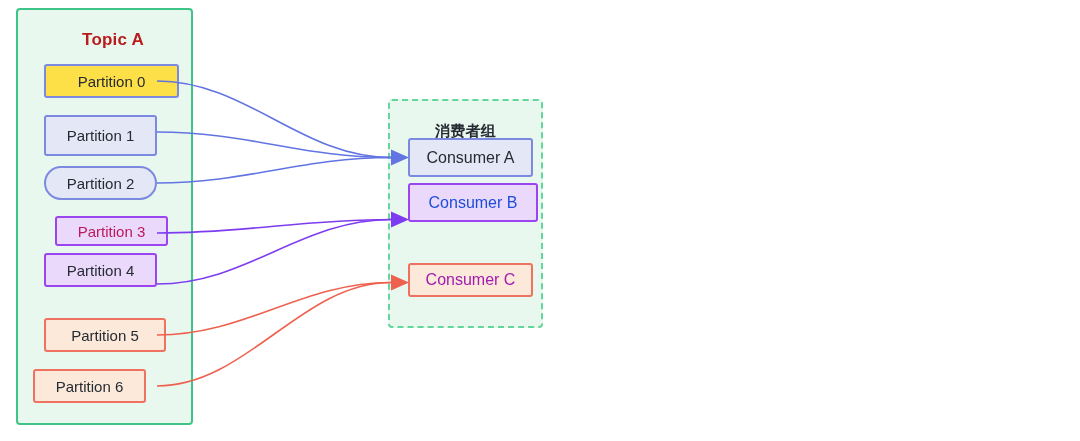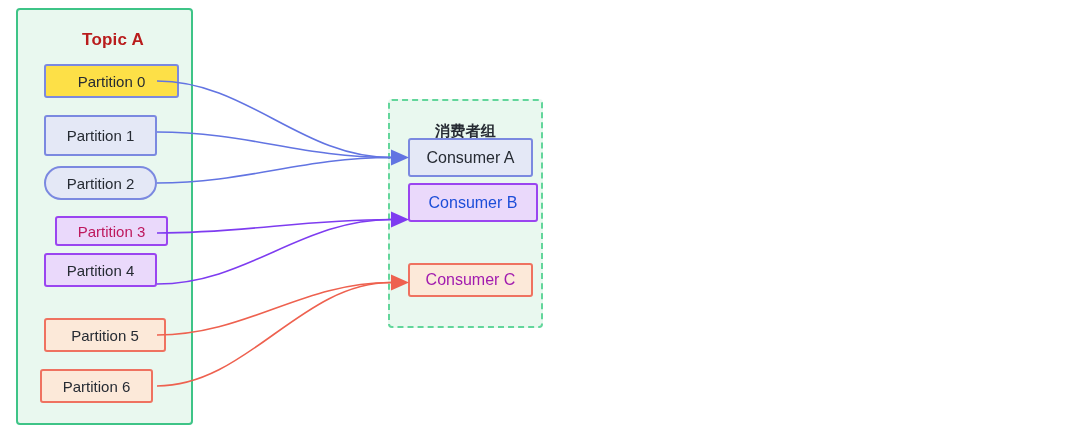--- a/index.html
+++ b/index.html
@@ -53,21 +53,21 @@
     <div class="container-title group-title" style="color: rgb(38, 43, 51);">消费者组</div>
   </div>
 
   <div id="nodes">
       <div class="node partition-node" style="left: 44px; top: 64px; width: 135px; height: 34px; background: #fde047; border-color: rgb(123, 137, 224); color: rgb(38, 43, 51);">Partition 0</div>
       <div class="node partition-node" style="left: 44px; top: 115px; width: 113px; height: 41px; background: rgb(228, 232, 246); border-color: rgb(123, 137, 224); color: rgb(38, 43, 51);">Partition 1</div>
       <div class="node partition-node" style="left: 44px; top: 166px; width: 113px; height: 34px; background: rgb(228, 232, 246); border-color: rgb(123, 137, 224); color: rgb(38, 43, 51); border-radius: 17px;">Partition 2</div>
       <div class="node partition-node" style="left: 44px; top: 216px; width: 113px; height: 30px; background: rgb(234, 217, 251); border-color: rgb(154, 69, 240); color: #be185d; margin-left: 11px;">Partition 3</div>
       <div class="node partition-node" style="left: 44px; top: 253px; width: 113px; height: 34px; background: rgb(234, 217, 251); border-color: rgb(154, 69, 240); color: rgb(38, 43, 51);">Partition 4</div>
       <div class="node partition-node" style="left: 44px; top: 318px; width: 122px; height: 34px; background: rgb(252, 233, 217); border-color: rgb(239, 114, 96); color: rgb(38, 43, 51);">Partition 5</div>
-      <div class="node partition-node" style="left: 40px; top: 369px; width: 113px; height: 34px; background: rgb(252, 233, 217); border-color: rgb(239, 114, 96); color: rgb(38, 43, 51);">Partition 6</div>
+      <div class="node partition-node" style="left: 33px; top: 369px; width: 113px; height: 34px; background: rgb(252, 233, 217); border-color: rgb(239, 114, 96); color: rgb(38, 43, 51);">Partition 6</div>
       <div class="node consumer-node" style="left: 408px; top: 138px; width: 125px; height: 39px; background: rgb(228, 232, 246); border-color: rgb(123, 137, 224); color: rgb(38, 43, 51);">Consumer A</div>
       <div class="node consumer-node" style="left: 408px; top: 183px; width: 130px; height: 39px; background: rgb(234, 217, 251); border-color: rgb(154, 69, 240); color: #1d4ed8;">Consumer B</div>
       <div class="node consumer-node" style="left: 408px; top: 263px; width: 125px; height: 34px; background: rgb(252, 233, 217); border-color: rgb(239, 114, 96); color: #a21caf;">Consumer C</div>
     </div>
 
   <svg class="arrow-layer" id="arrows" width="1080" height="441" viewBox="0 0 1080 441">
       <path d="M 157 81 C 247 81, 301 157.5, 391 157.5" fill="none" stroke="#6274e2" stroke-width="1.6"></path>
       <path d="M 157 132 C 247 132, 301 157.5, 391 157.5" fill="none" stroke="#6274e2" stroke-width="1.6"></path>
       <path d="M 157 183 C 247 183, 301 157.5, 391 157.5" fill="none" stroke="#6274e2" stroke-width="1.6"></path>
       <path d="M 157 233 C 247 233, 301 219.5, 391 219.5" fill="none" stroke="#7e3cf0" stroke-width="1.6"></path>

